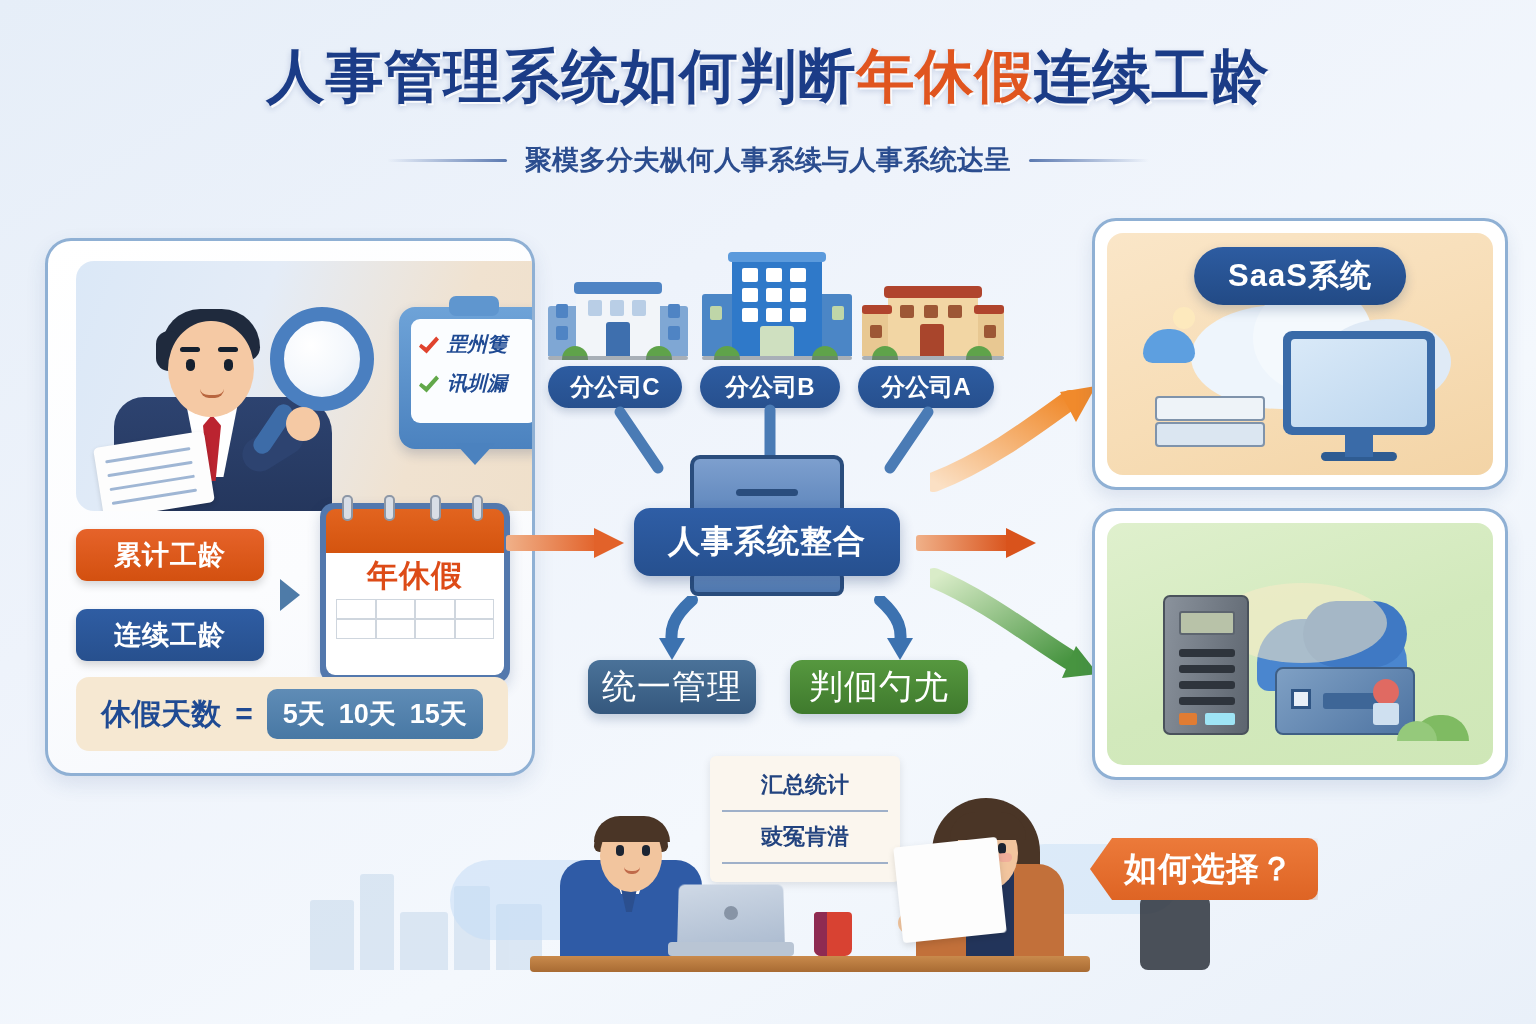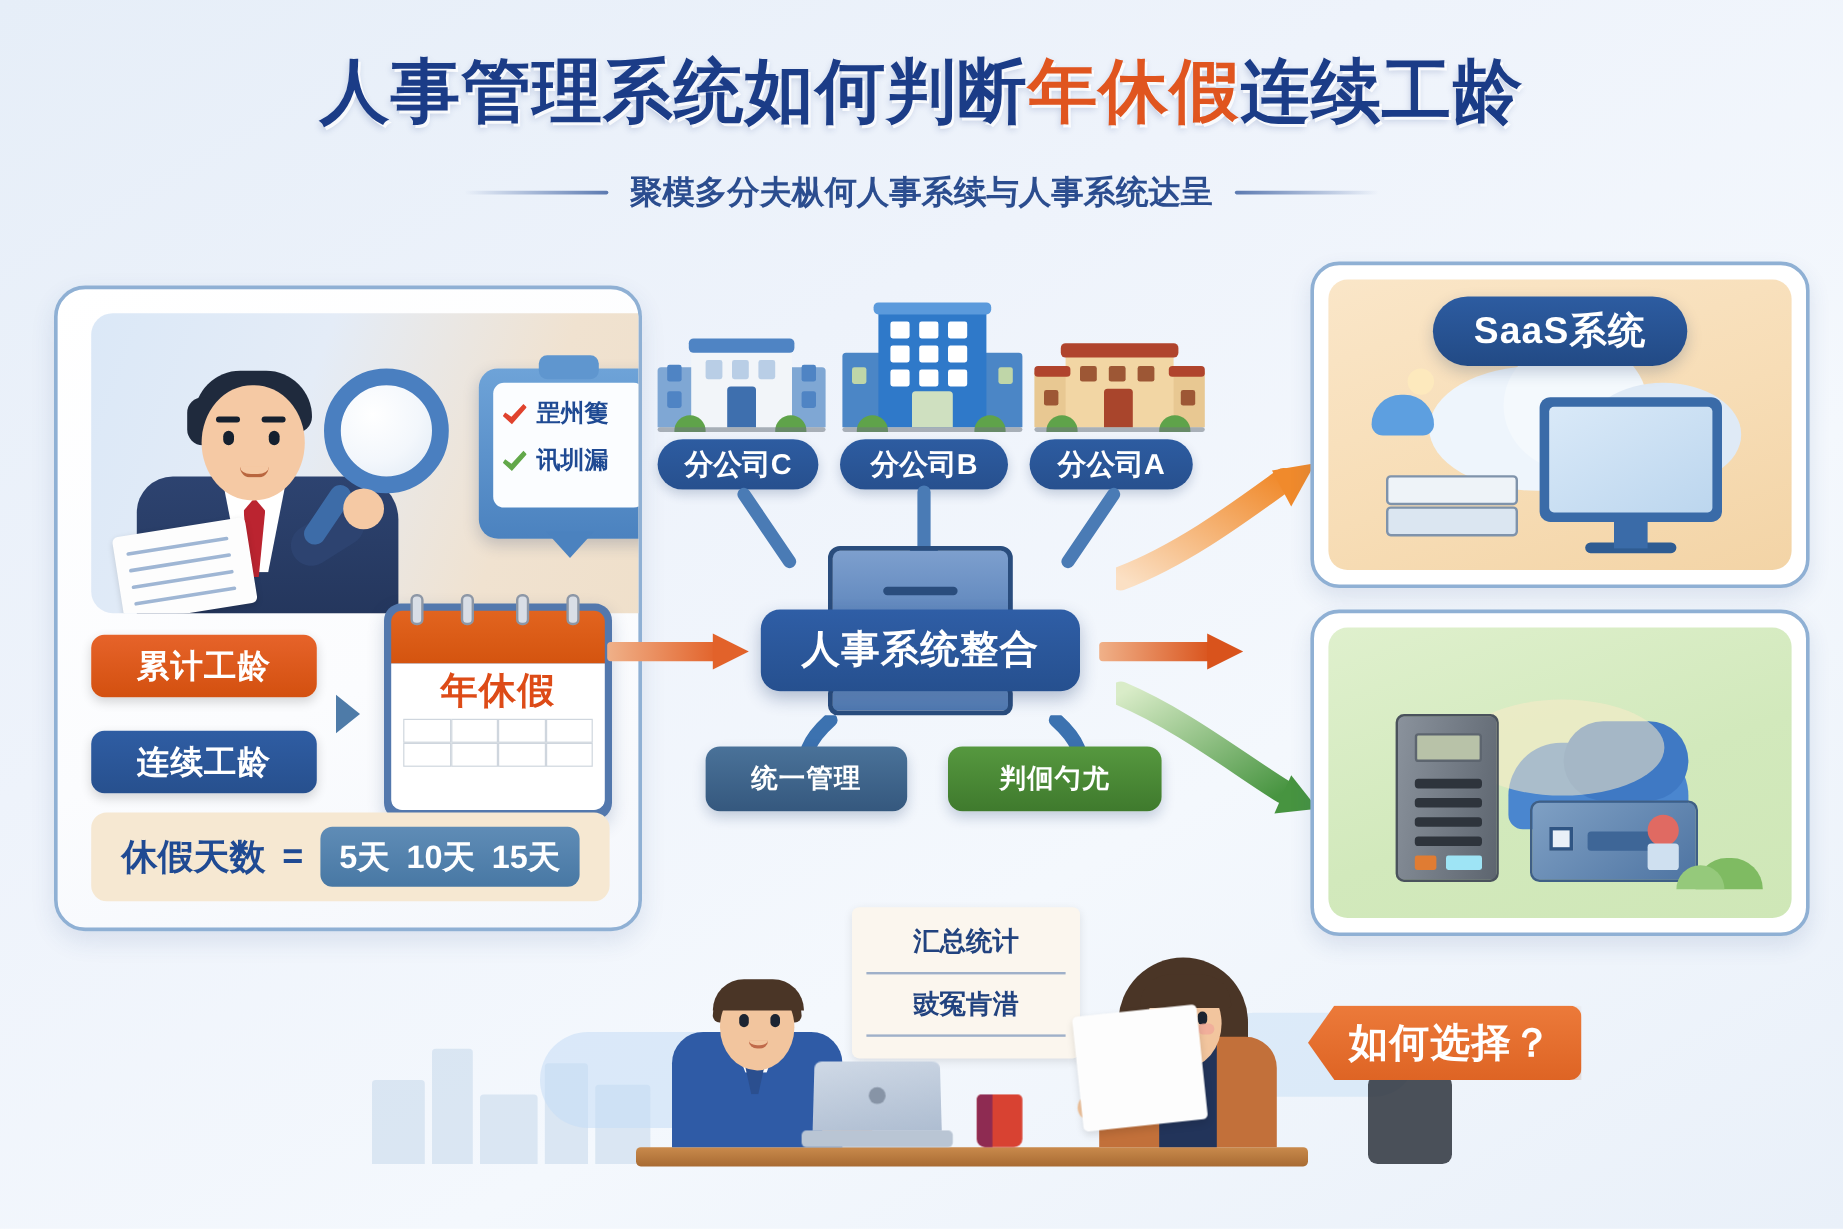--- a/index.html
+++ b/index.html
@@ -32,20 +32,21 @@
     position:absolute; left:45px; top:238px; width:490px; height:538px;
     background:linear-gradient(160deg,#ffffff 0%,#fbfcfe 60%,#f4f7fc 100%);
     border:3px solid #8fb0d4; border-radius:26px;
     box-shadow:0 8px 20px rgba(40,70,130,.12);
     overflow:hidden;
   }
   .hero {
     position:absolute; left:28px; top:20px; width:491px; height:250px;
     border-radius:18px; overflow:hidden;
     background:linear-gradient(110deg,#dbe8f7 0%,#e4ecf7 35%,#f0e2d0 70%,#efdfc9 100%);
+    font-style:italic;
   }
   
   .man { position:absolute; left:38px; bottom:-6px; width:230px; height:222px; }
   .m-head { position:absolute; left:54px; top:26px; width:86px; height:96px; border-radius:44px/50px; background:#f5c9a4; }
   .m-hair { position:absolute; left:48px; top:14px; width:98px; height:52px; border-radius:50px 50px 18px 18px; background:#1f2a3d; }
   .m-hair:after{content:"";position:absolute;left:-6px;top:22px;width:26px;height:40px;border-radius:14px;background:#1f2a3d;}
   .m-eye { position:absolute; top:64px; width:9px; height:12px; border-radius:5px; background:#15202f; }
   .m-eye.l{left:72px;} .m-eye.r{left:110px;}
   .m-brow{position:absolute;top:52px;width:20px;height:5px;border-radius:3px;background:#15202f;}
   .m-brow.l{left:66px;} .m-brow.r{left:104px;}
@@ -112,22 +113,22 @@
 
   .hub{position:absolute;left:634px;top:508px;width:266px;height:68px;border-radius:16px;
        background:linear-gradient(180deg,#2f5ea6,#26508f);display:flex;align-items:center;justify-content:center;
        font-size:32px;font-weight:900;color:#fff;letter-spacing:1px;box-shadow:0 6px 14px rgba(25,55,110,.3);z-index:3;}
   .drum{position:absolute;left:690px;top:455px;width:154px;height:66px;border-radius:10px;
         background:linear-gradient(180deg,#7d9fce,#5d85bb);border:4px solid #2a4d7d;z-index:2;}
   .drum:before{content:"";position:absolute;left:50%;top:52%;transform:translateX(-50%);width:62px;height:7px;border-radius:4px;background:#2a4d7d;}
   .drumbase{position:absolute;left:690px;top:570px;width:154px;height:26px;border-radius:8px;
             background:linear-gradient(180deg,#6e94c6,#4f78b0);border:4px solid #2a4d7d;z-index:1;}
 
-  .outpill{position:absolute;top:622px;height:54px;border-radius:12px;display:flex;align-items:center;justify-content:center;
-           font-size:22px;font-weight:700;color:#fff;letter-spacing:1px;box-shadow:0 5px 11px rgba(20,50,100,.22);white-space:nowrap;}
+  .outpill{position:absolute;top:660px;height:54px;border-radius:12px;display:flex;align-items:center;justify-content:center;
+           font-size:34px;font-weight:400;color:#fff;letter-spacing:1px;box-shadow:0 5px 11px rgba(20,50,100,.22);white-space:nowrap;}
   .outA{left:588px;width:168px;background:linear-gradient(180deg,#4a7299,#35587e);}
   .outB{left:790px;width:178px;background:linear-gradient(180deg,#56983f,#3f7a2d);}
 
   
   .rp{position:absolute;left:1092px;width:416px;border:3px solid #8fb0d4;border-radius:24px;background:#fff;
       box-shadow:0 8px 18px rgba(40,70,130,.12);overflow:hidden;}
   .rp.top{top:218px;height:272px;}
   .rp.bot{top:508px;height:272px;}
   .rp-inner{position:absolute;left:12px;right:12px;top:12px;bottom:12px;border-radius:16px;}
   .rp.top .rp-inner{background:linear-gradient(160deg,#fae6c8 0%,#f7ddb6 55%,#f3d4a6 100%);}

